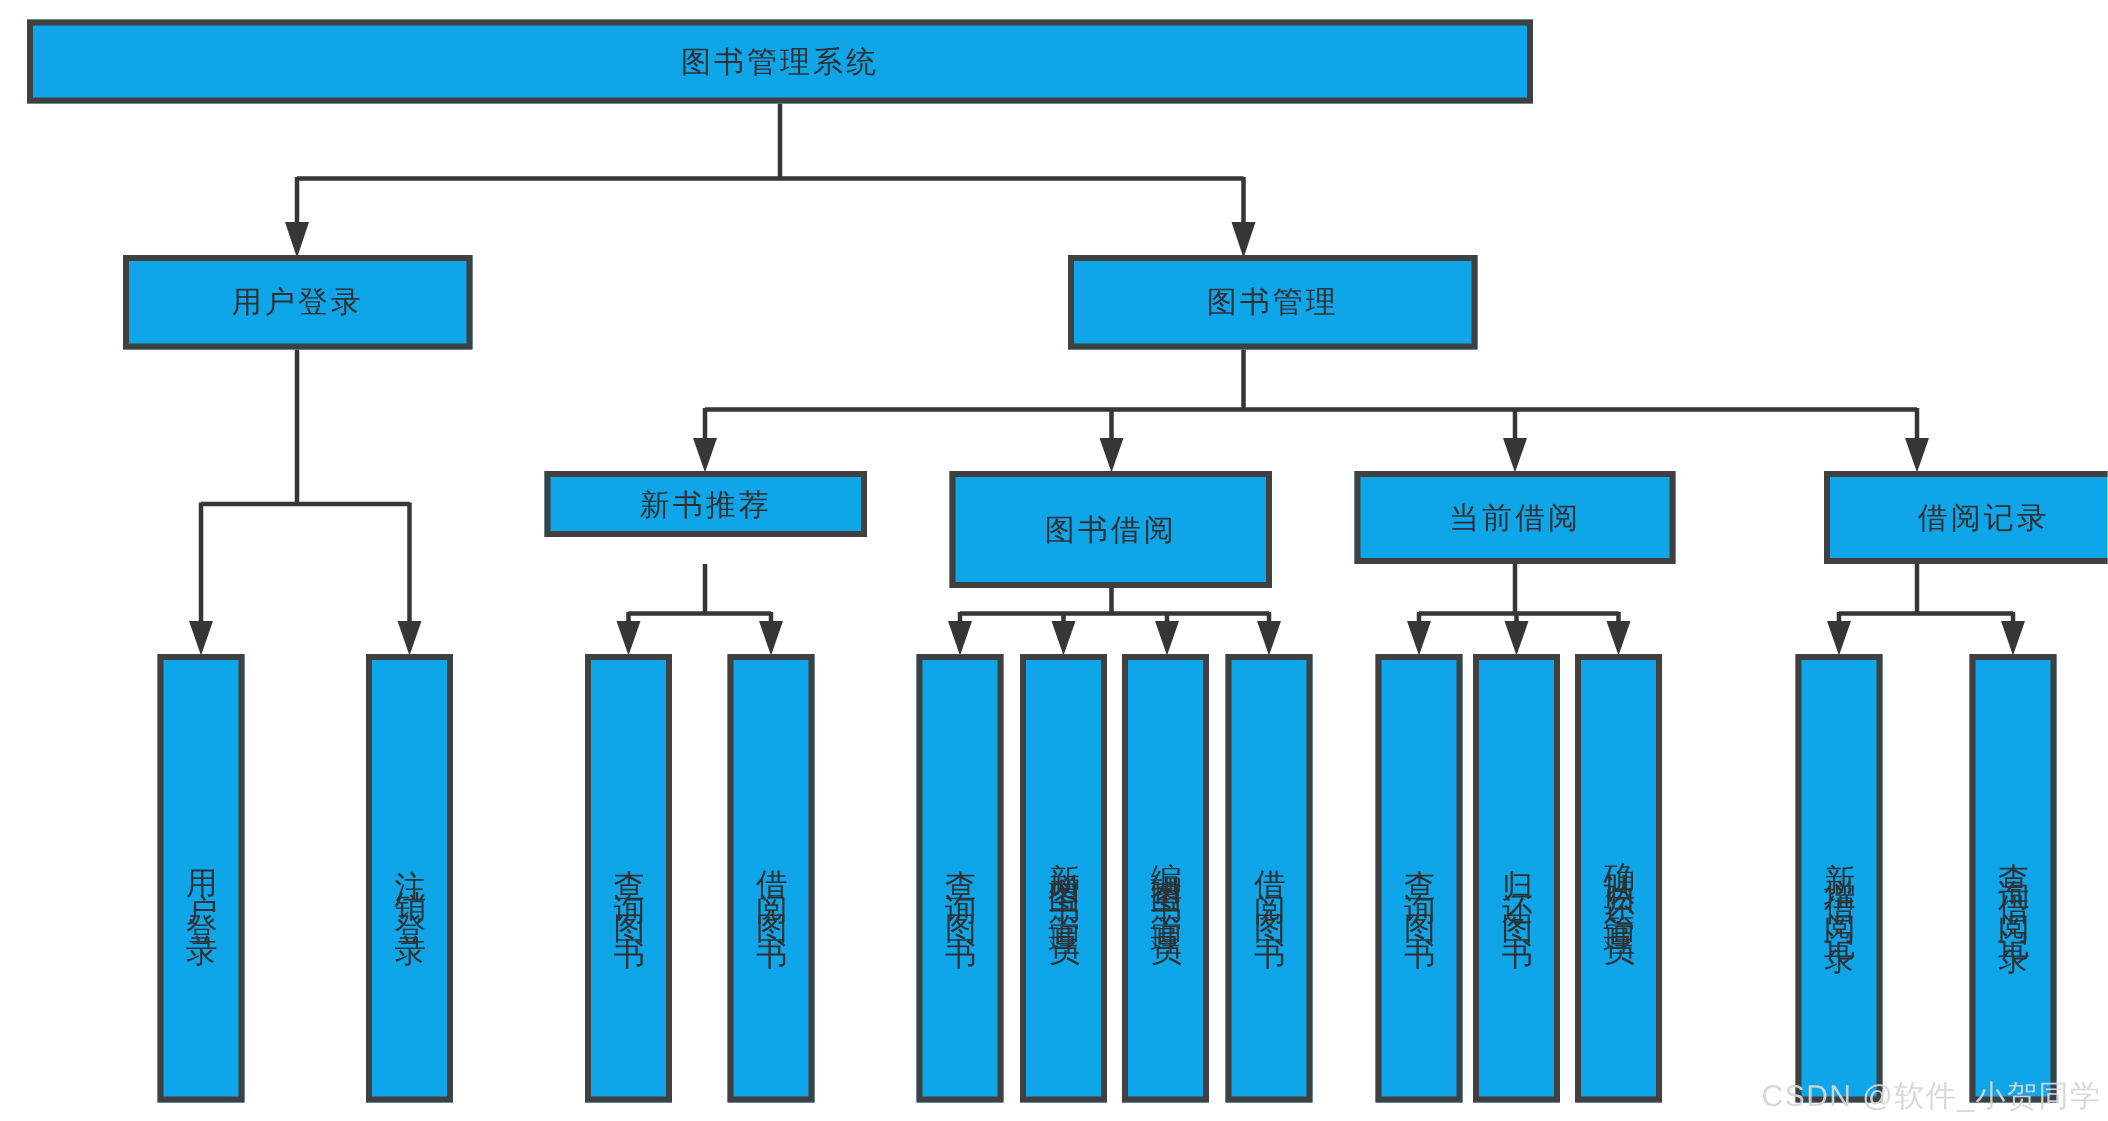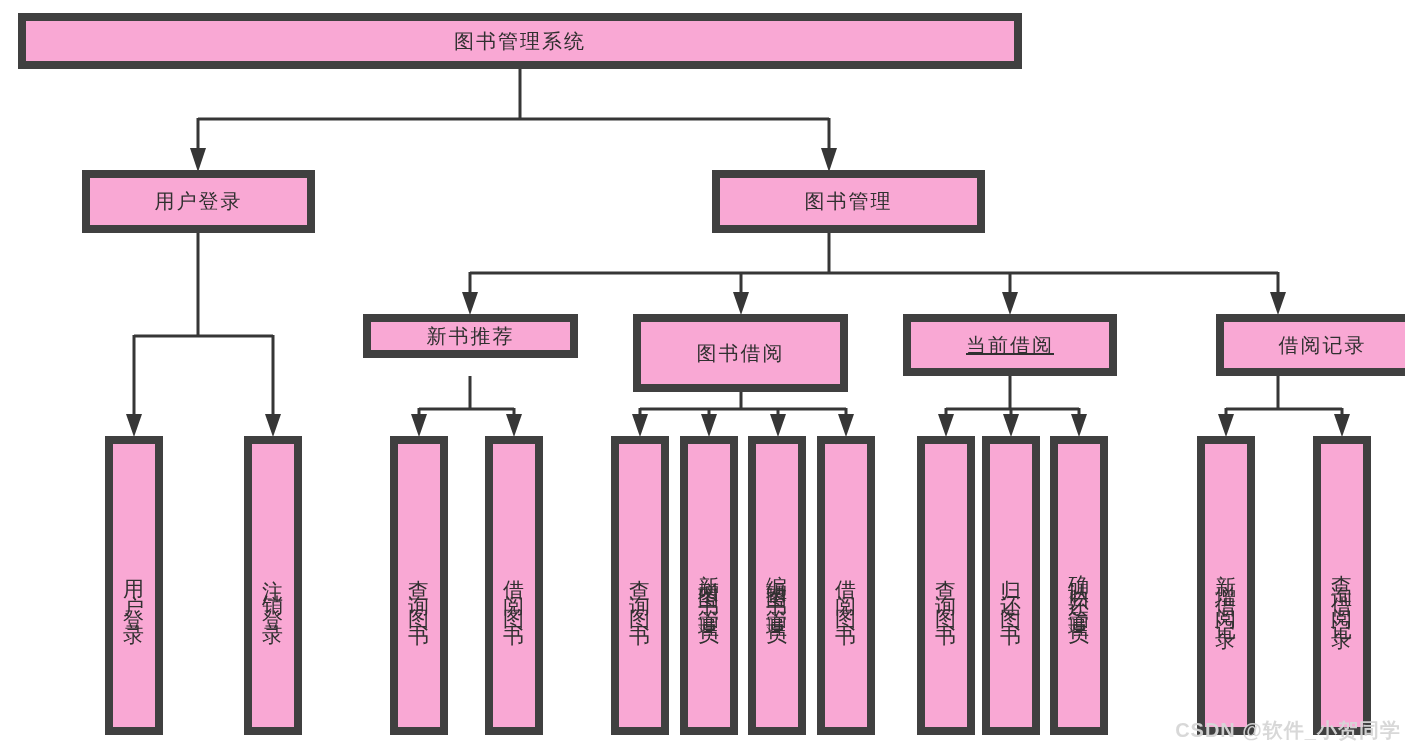--- a/index.html
+++ b/index.html
@@ -12,22 +12,22 @@
   }
   #connectors {
     position: absolute; left: 0; top: 0;
     width: 1405px; height: 747px;
     pointer-events: none;
     z-index: 1;
   }
   .node {
     position: absolute;
     box-sizing: border-box;
-    border: 8px solid #404040;
-    background: #f9a8d4;
+    border: 4px solid #404040;
+    background: #0ea5e9;
     display: flex;
     align-items: center;
     justify-content: center;
     color: #303030;
     z-index: 2;
   }
   .h-label {
     font-size: 20px;
     letter-spacing: 2px;
     white-space: nowrap;
@@ -41,21 +41,21 @@
   }
   .ls4 { letter-spacing: 15px; margin-top: 15px; }
   .ls6 { letter-spacing: 11px; margin-top: 11px; }
   .ls9 { letter-spacing: 7px;  margin-top: 7px;  }
   
   #n-root           { left: 18px;   top: 13px;  width: 1004px; height: 56px; }
   #n-user-login     { left: 82px;   top: 170px; width: 233px;  height: 63px; }
   #n-book-mgmt      { left: 712px;  top: 170px; width: 273px;  height: 63px; }
   #n-new-book       { left: 363px;  top: 314px; width: 215px;  height: 44px; }
   #n-book-borrow    { left: 633px;  top: 314px; width: 215px;  height: 78px; }
-  #n-current-borrow { left: 903px;  top: 314px; width: 214px;  height: 62px; text-decoration: underline; }
+  #n-current-borrow { left: 903px;  top: 314px; width: 214px;  height: 62px; }
   #n-borrow-record  { left: 1216px; top: 314px; width: 213px;  height: 62px; }
   .leaf { top: 436px; width: 58px; height: 299px; }
   #l-user-login  { left: 105px; }
   #l-logout      { left: 244px; }
   #l-nb-query    { left: 390px; }
   #l-nb-borrow   { left: 485px; }
   #l-bb-query    { left: 611px; }
   #l-bb-add      { left: 680px; }
   #l-bb-edit     { left: 748px; }
   #l-bb-borrow   { left: 817px; }
@@ -65,21 +65,20 @@
   #l-br-add      { left: 1197px; }
   #l-br-query    { left: 1313px; }
   #watermark {
     position: absolute;
     right: 4px; top: 717px;
     font-size: 20px;
     letter-spacing: 1px;
     color: rgba(214, 214, 214, 0.95);
     z-index: 10;
     white-space: nowrap;
-    font-weight: bold;
   }
 </style>
 </head>
 <body>
 
 <svg id="connectors" viewBox="0 0 1405 747" xmlns="http://www.w3.org/2000/svg">
   <g stroke="#363636" stroke-width="3" fill="none">
 
     <path d="M520 69 V119 M198 119 H829"></path>
     <path d="M198 118 V152 M829 118 V152"></path>

